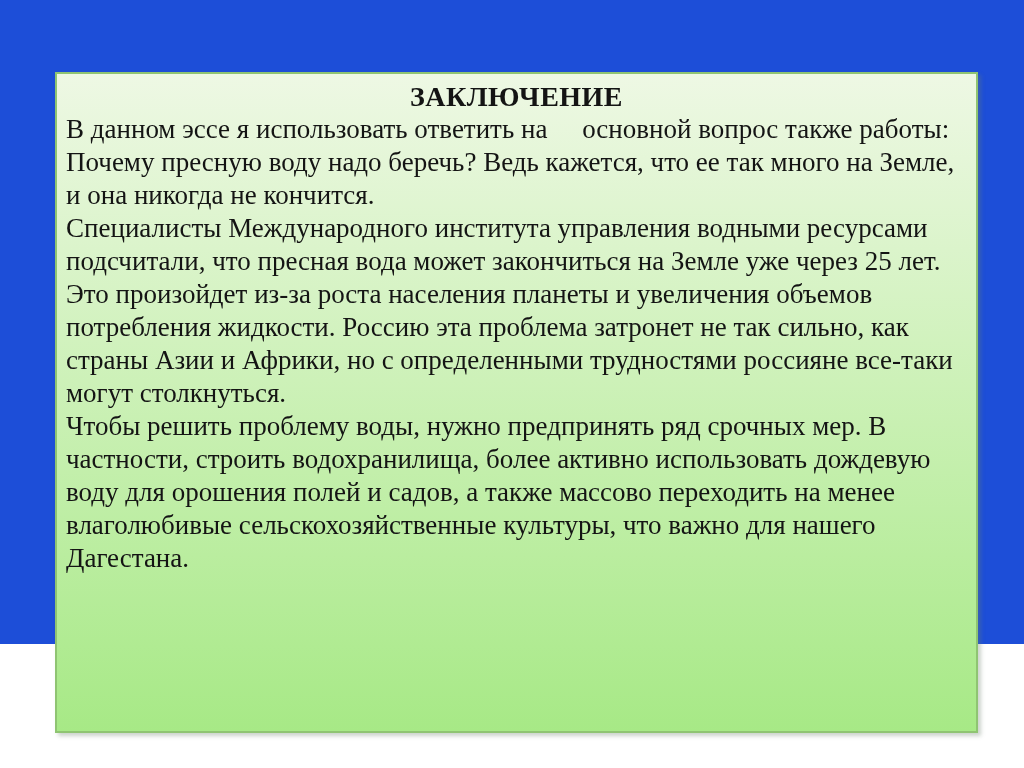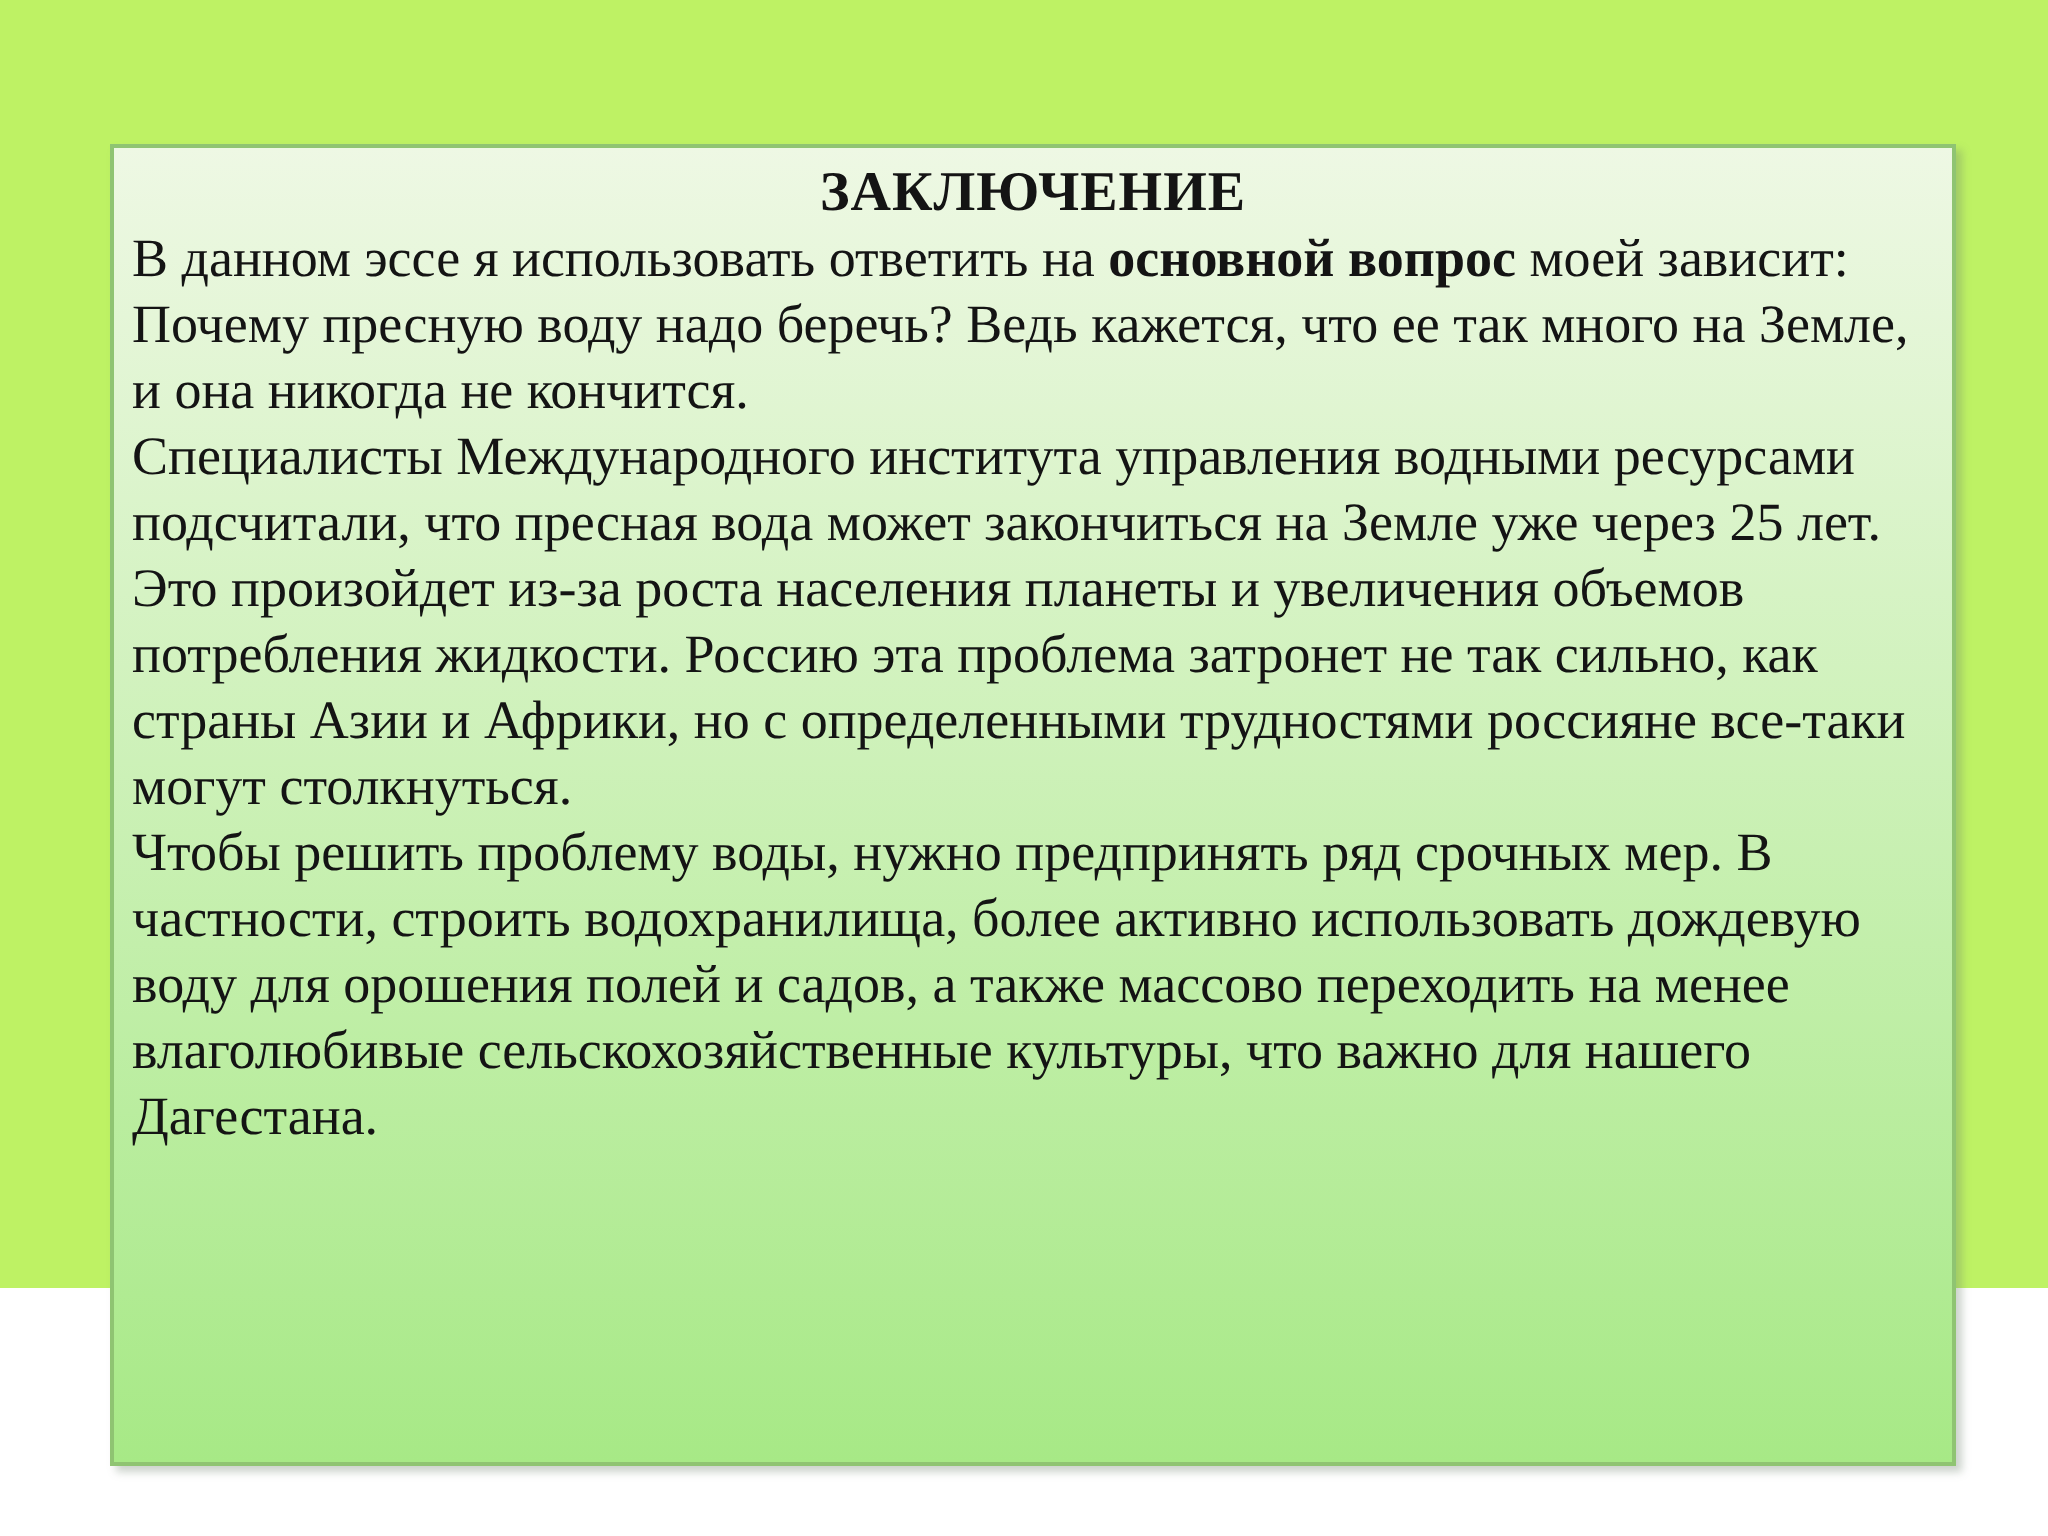--- a/index.html
+++ b/index.html
@@ -10,21 +10,21 @@
     width: 1024px;
     height: 768px;
     background: #ffffff;
     overflow: hidden;
     font-family: "Liberation Serif", "DejaVu Serif", serif;
   }
   .slide {
     position: relative;
     width: 1024px;
     height: 644px;
-    background: #bef264;
+    background: #1d4ed8;
   }
   .content-box {
     position: absolute;
     left: 55px;
     top: 72px;
     width: 923px;
     height: 661px;
     box-sizing: border-box;
     border: 2px solid #8fc472;
     box-shadow: 3px 3px 4px rgba(110, 130, 110, 0.35);
@@ -40,28 +40,28 @@
     letter-spacing: 0.5px;
   }
   .slide-body {
     font-size: 27px;
     line-height: 33px;
   }
   .para {
     margin: 0;
     padding: 0;
   }
-  .para span.bold   { font-weight: bold; }
+  .para span.bold   { font-weight: normal; margin-left: 28px; }
   .para span.italic { }
 </style>
 </head>
 <body style="background: rgb(255, 255, 255);">
 
 <div class="slide">
   <div class="content-box" style="background: linear-gradient(rgb(238, 248, 228), rgb(167, 233, 134)); border-color: rgb(143, 196, 114); color: rgb(20, 20, 20);">
     <h1 class="slide-title">ЗАКЛЮЧЕНИЕ</h1>
     <div class="slide-body">
-        <p class="para"><span>В данном эссе я использовать ответить на </span><span class="bold">основной вопрос</span><span> моей зависит: </span><span class="italic">Почему пресную воду надо беречь?</span><span> Ведь кажется, что ее так много на Земле, и она никогда не кончится.</span></p>
+        <p class="para"><span>В данном эссе я использовать ответить на </span><span class="bold">основной вопрос</span><span> также работы: </span><span class="italic">Почему пресную воду надо беречь?</span><span> Ведь кажется, что ее так много на Земле, и она никогда не кончится.</span></p>
         <p class="para"><span>Специалисты Международного института управления водными ресурсами подсчитали, что пресная вода может закончиться на Земле уже через 25 лет. Это произойдет из-за роста населения планеты и увеличения объемов потребления жидкости. Россию эта проблема затронет не так сильно, как страны Азии и Африки, но с определенными трудностями россияне все-таки могут столкнуться.</span></p>
         <p class="para"><span>Чтобы решить проблему воды, нужно предпринять ряд срочных мер. В частности, строить водохранилища, более активно использовать дождевую воду для орошения полей и садов, а также массово переходить на менее влаголюбивые сельскохозяйственные культуры, что важно для нашего Дагестана.</span></p>
       </div>
   </div>
 </div>
 
 </body></html>

